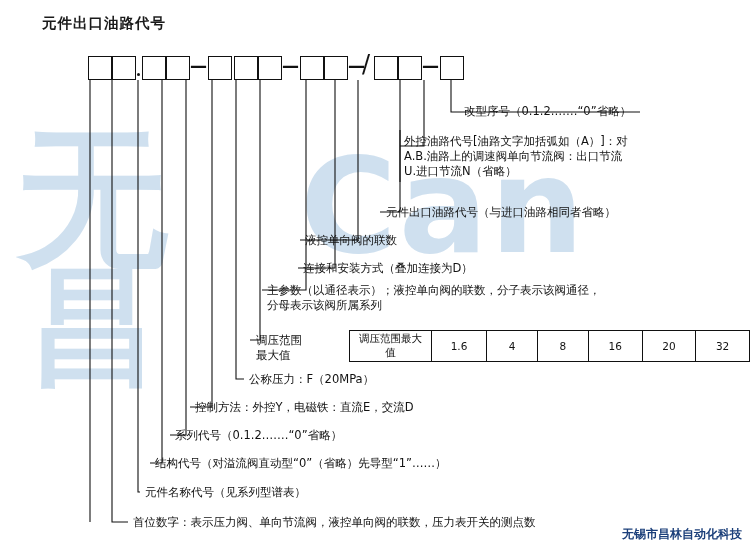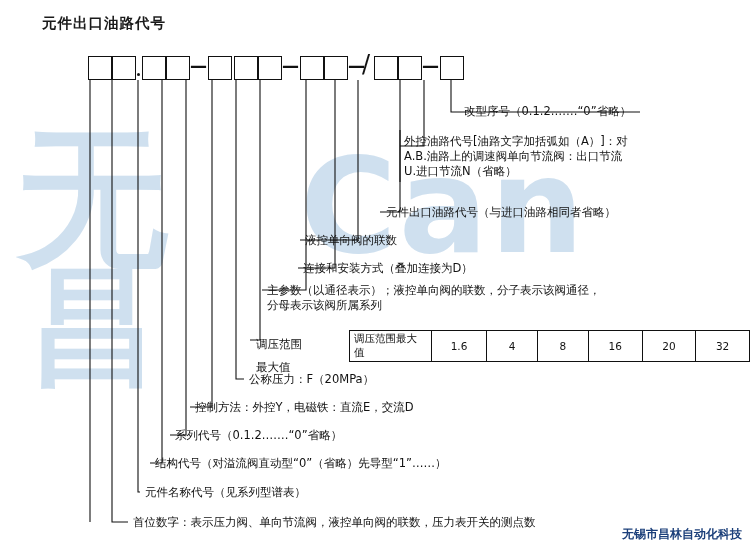--- a/index.html
+++ b/index.html
@@ -120,30 +120,30 @@
     border: 1px solid #111;
     font-size: 10.5px;
     text-align: center;
     padding: 1px 16px;
     height: 15px;
     color: #111;
   }
   #ptable td.head {
     width: 118px;
     padding: 1px 4px;
-    text-align: left;
+    text-align: center;
   }
   #ptable td.val { width: 26px; }
 
   #range-label {
     position: absolute;
     left: 256px;
     top: 333px;
     font-size: 11.5px;
-    line-height: 23px;
+    line-height: 15px;
     z-index: 6;
   }
 
   
   #stamp {
     position: absolute;
     right: 8px;
     bottom: 6px;
     font-size: 12px;
     font-weight: bold;

